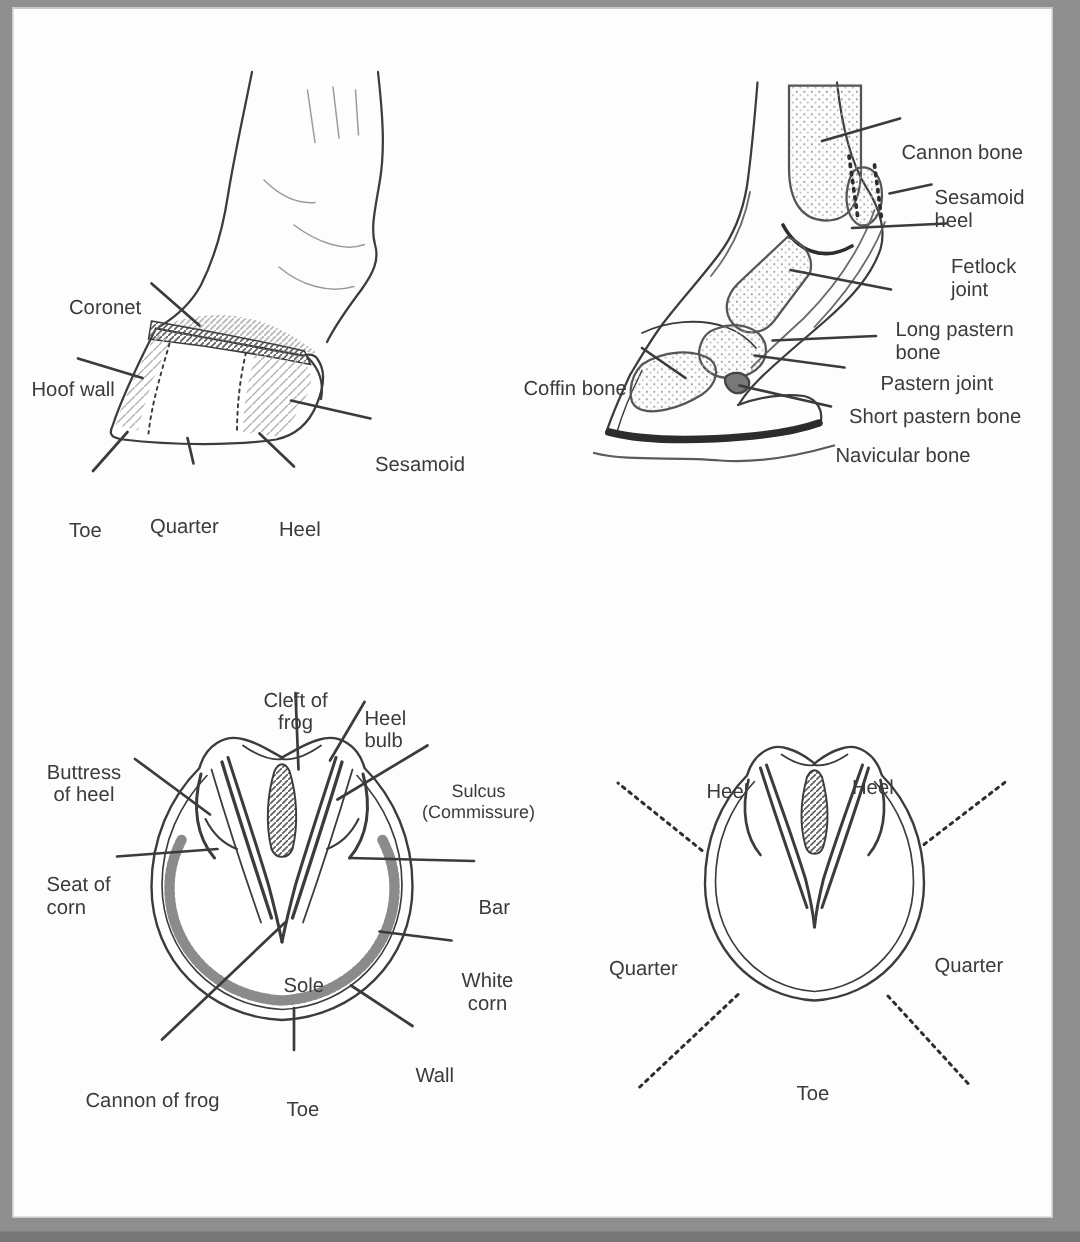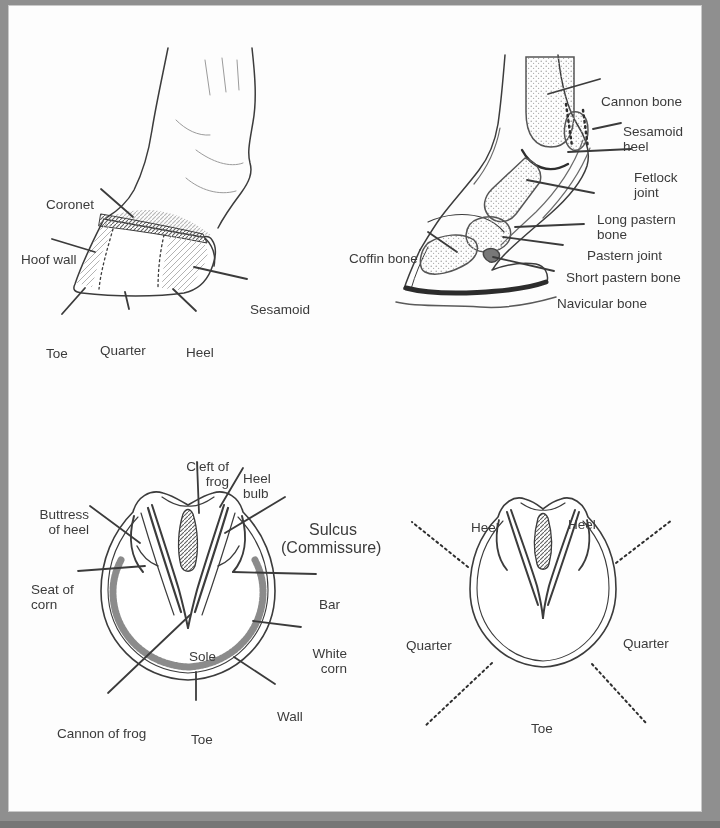--- a/index.html
+++ b/index.html
@@ -3,22 +3,22 @@
 <meta charset="utf-8">
 <style>
   html,body{margin:0;padding:0;}
   body{width:720px;height:828px;background:#8f8f8f;font-family:"Liberation Sans",sans-serif;}
   .screen{position:relative;width:720px;height:828px;overflow:hidden;}
   .frame-bottom{position:absolute;left:0;bottom:0;width:720px;height:7px;background:#767676;}
   .page{position:absolute;left:8px;top:5px;width:694px;height:807px;background:#fdfdfd;border:1px solid #c9c9c9;box-sizing:border-box;}
   .title{position:absolute;left:18px;top:17px;font-size:15px;font-weight:700;color:#a13d52;letter-spacing:.1px;}
   svg.art{position:absolute;left:0;top:0;}
   .lbl{position:absolute;font-size:13.5px;font-weight:400;color:#3b3b3b;line-height:1.14;white-space:pre-line;margin-top:31px;}
-  .lbl.c{text-align:right;}
-  .lbl.small{font-size:16px;}
+  .lbl.c{text-align:center;}
+  .lbl.small{font-size:12px;}
 </style>
 </head>
 <body>
 
 <div class="screen">
   <div class="page"></div>
   <div class="frame-bottom"></div>
 
   <svg class="art" width="720" height="828" viewBox="0 0 720 828">
     <defs>

